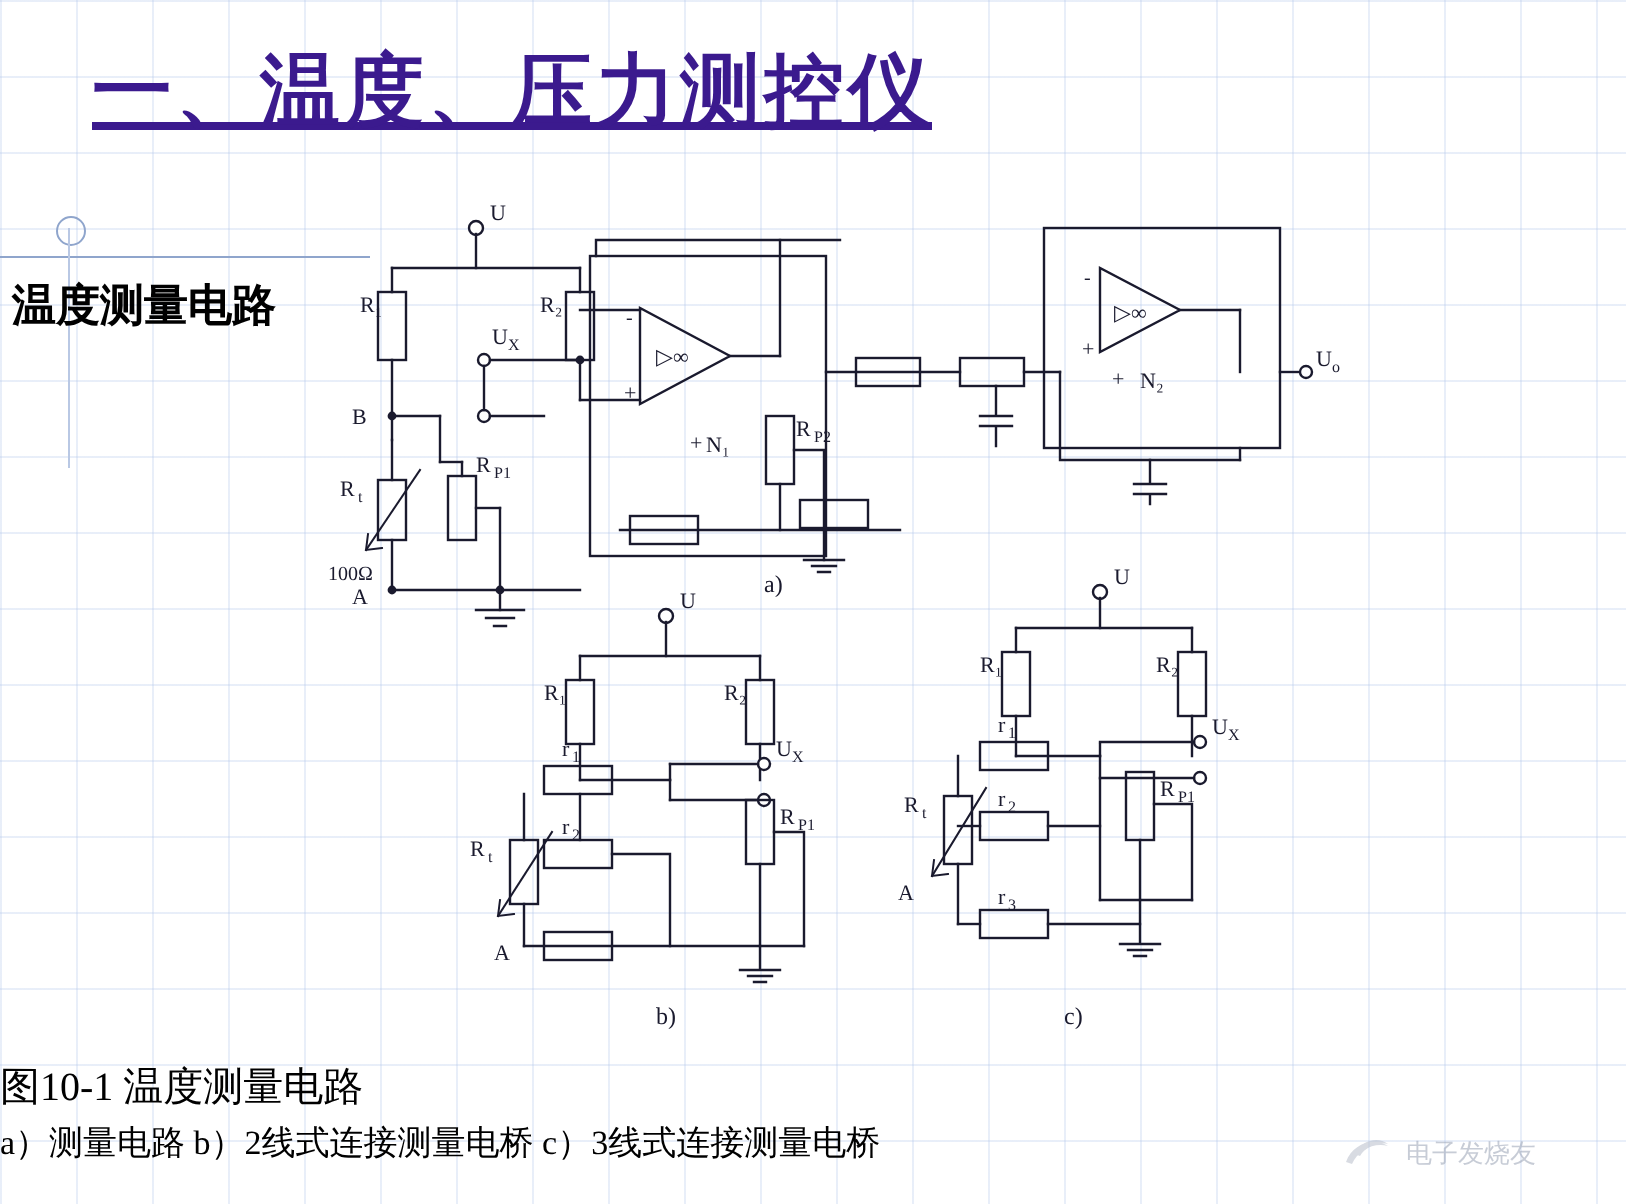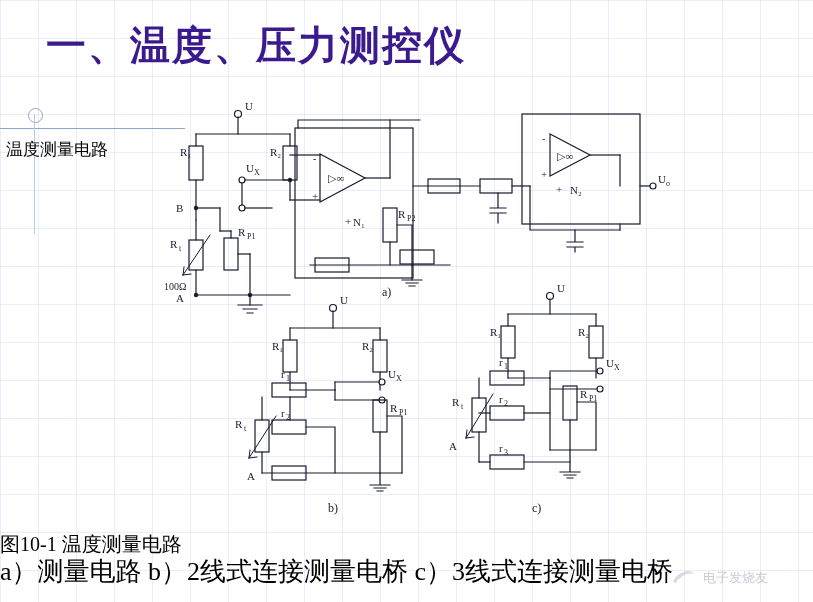--- a/index.html
+++ b/index.html
@@ -19,45 +19,47 @@
     background-size:38px 38px;
     pointer-events:none;
   }
   .title{
     position:absolute;left:46px;top:18px;
     font-family:"DejaVu Serif", serif;
     font-size:40px;font-weight:bold;
     color:#3b1a8e;
     letter-spacing:2px;
     white-space:nowrap;
+    text-decoration:underline;
   }
   .side-label{
     position:absolute;left:6px;top:138px;
     font-family:"DejaVu Serif", serif;
-    font-size:17px;color:#000;
+    font-size:22px;color:#000;
     white-space:nowrap;
+    font-weight:bold;
   }
   .rule-left{
     position:absolute;left:0;top:128px;width:185px;height:0;
     border-top:1px solid #8fa5cc;
   }
   .bullet-circle{
     position:absolute;left:28px;top:108px;width:13px;height:13px;
     border:1px solid #8fa5cc;border-radius:50%;
   }
   .vline{
     position:absolute;left:34px;top:114px;width:0;height:120px;
     border-left:1px solid #b9c8e4;
   }
   .caption{
     position:absolute;left:0;top:530px;width:813px;
     font-family:Liberation Serif, serif;
     font-size:20px;color:#000;line-height:28px;
   }
-  .caption .l2{font-size:26px;}
+  .caption .l2{font-size:17px;}
   svg.fig{position:absolute;left:150px;top:90px;}
   svg.fig text{font-family:"Liberation Serif", serif;}
   .wm{
     position:absolute;right:24px;bottom:8px;
     opacity:.55;
   }
   .wm-text{
     font-family:"DejaVu Serif", serif;font-size:13px;color:#9aa3b5;
   }
 </style>

